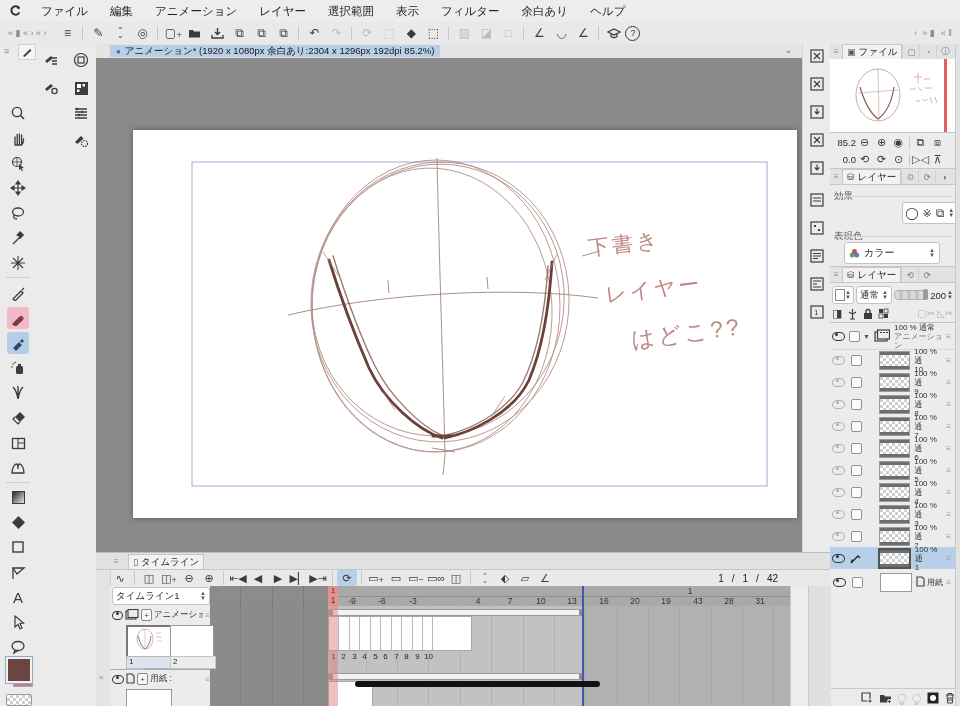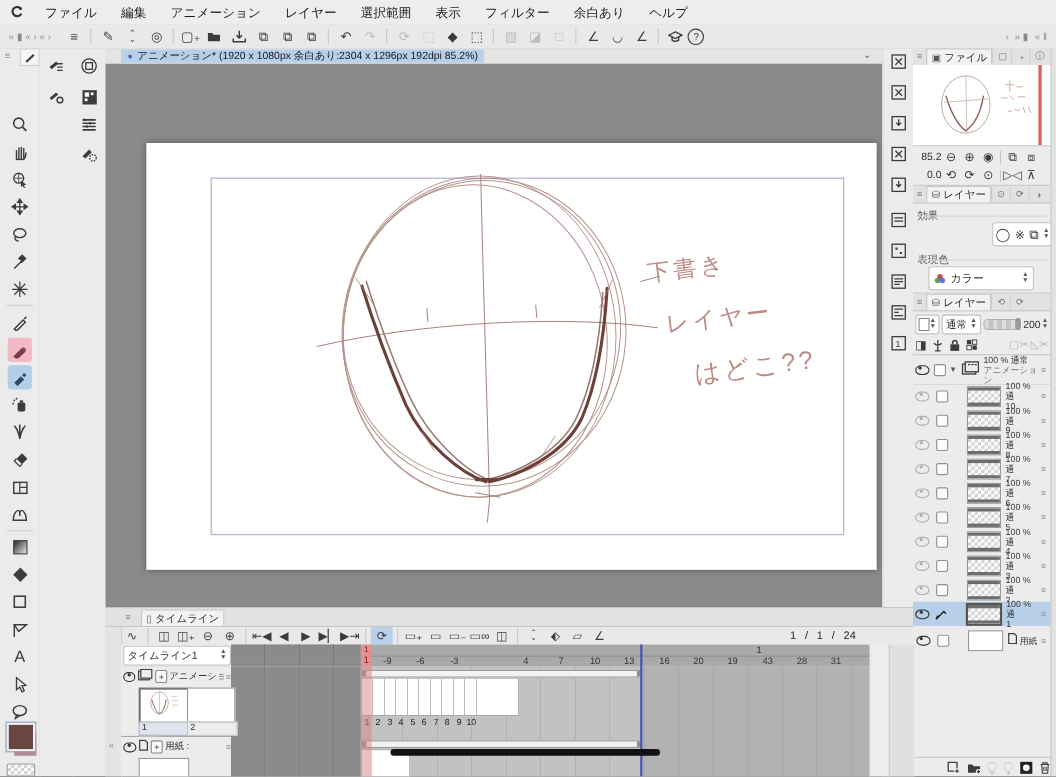--- a/index.html
+++ b/index.html
@@ -883,21 +883,21 @@
       <span class="tlbtn gray" style="font-size:7px;flex-direction:column;line-height:5px;">⌃<br>⌄</span>
       <span class="tlbtn">⬖</span>
       <span class="tlbtn">▱</span>
       <span class="tlbtn gray">∠</span>
       <span style="flex:1"></span>
       <span class="row" style="gap:8px;margin-right:52px;font-size:10px;color:#222;">
         <span>1</span>
         <span>/</span>
         <span>1</span>
         <span>/</span>
-        <span>24</span>
+        <span>42</span>
       </span>
     </div>
 
     <div class="abs" style="left:14px;top:33px;width:100px;height:20px;background:#ececec;border-bottom:1px solid #bdbdbd;display:flex;align-items:center;">
       <span class="grouped" style="height:16px;margin-left:2px;width:94px;justify-content:space-between;padding:0 3px;">
         <span style="font-size:9.5px;">タイムライン1</span>
         <span class="updn">
             <span>▲</span>
             <span>▼</span>
           </span>

